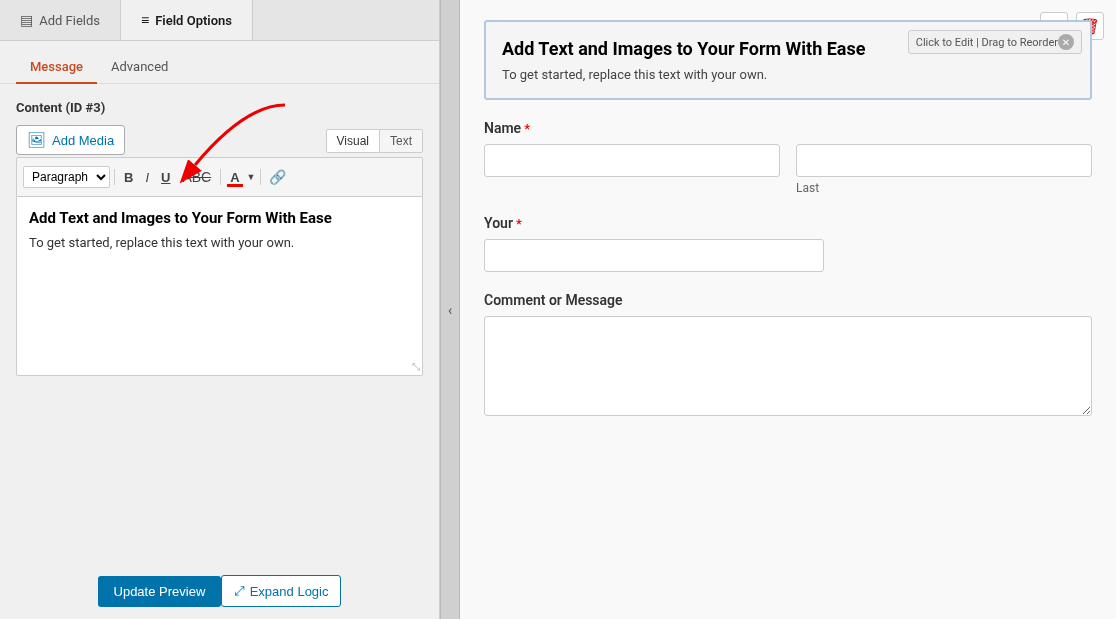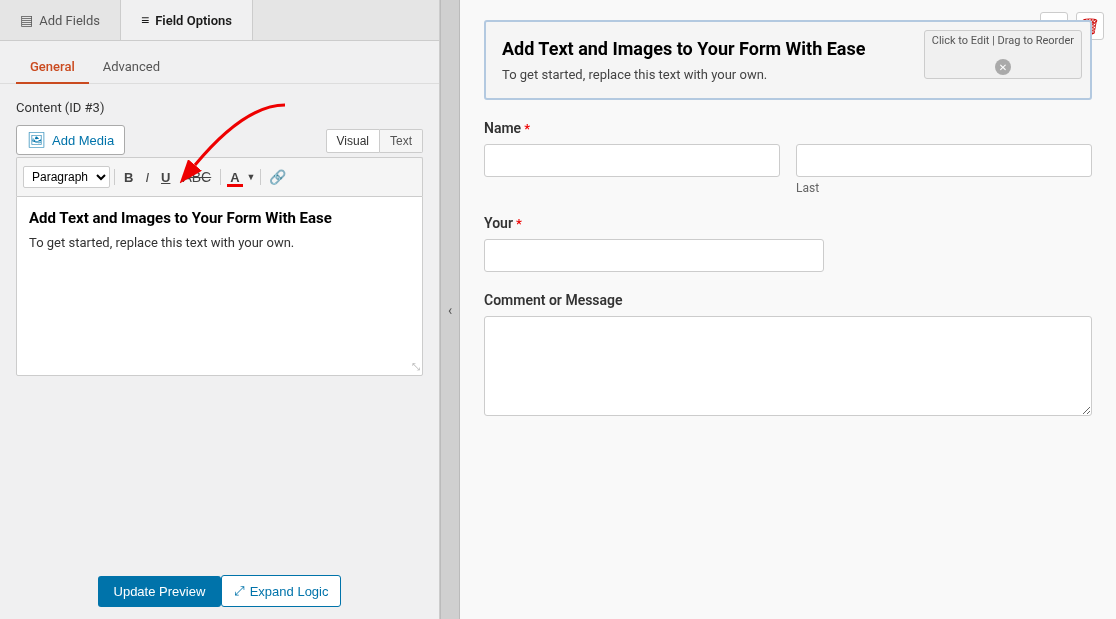--- a/index.html
+++ b/index.html
@@ -70,21 +70,21 @@
     }
 
     
     .content-area {
       padding: 16px;
       flex: 1;
       overflow-y: auto;
     }
 
     .field-label {
-      font-weight: 400;
+      font-weight: 700;
       font-size: 13px;
       color: #333;
       margin-bottom: 10px;
     }
 
     
     .add-media-btn {
       display: inline-flex;
       align-items: center;
       gap: 6px;
@@ -261,28 +261,27 @@
       font-size: 13px;
       color: #444;
     }
 
     .edit-drag-bar {
       position: absolute;
       top: 8px;
       right: 8px;
       display: flex;
       align-items: center;
-      gap: 12px;
+      gap: 0;
       font-size: 11px;
       color: #555;
       background: #f0f0f0;
       border: 1px solid #ccc;
       border-radius: 3px;
       padding: 3px 7px;
-      flex-direction: column;
     }
     .close-circle {
       width: 16px;
       height: 16px;
       background: #aaa;
       border-radius: 50%;
       display: flex;
       align-items: center;
       justify-content: center;
       color: #fff;
@@ -388,21 +387,21 @@
       <span>Add Fields</span>
     </div>
     <div class="top-tab active">
       <span class="top-tab-icon">≡</span>
       <span>Field Options</span>
     </div>
   </div>
 
   <div class="sub-tabs">
     <div class="sub-tab active">
-      <span>General</span>
+      <span>Message</span>
     </div>
     <div class="sub-tab">
       <span>Advanced</span>
     </div>
   </div>
 
   <div class="content-area">
 
     <div class="field-label">Content (ID #3)</div>
 

